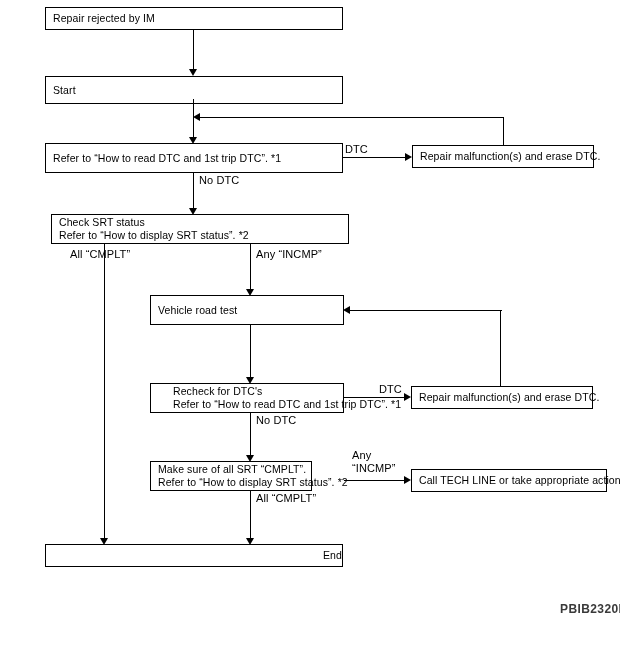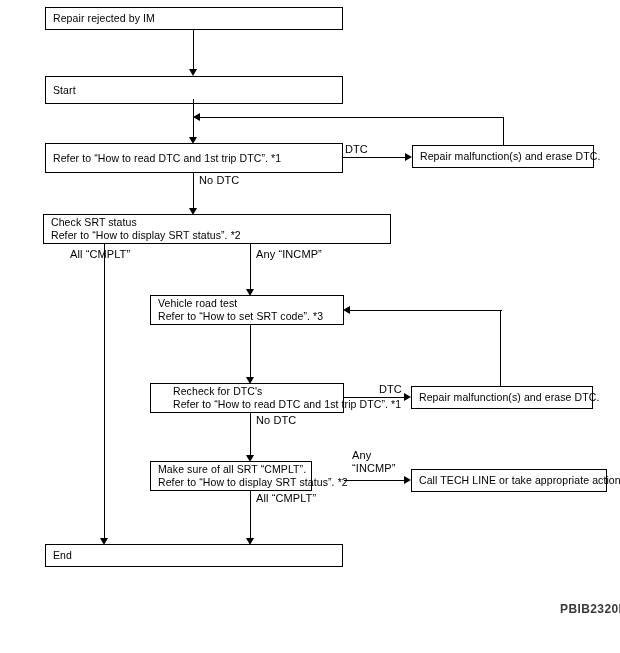--- a/index.html
+++ b/index.html
@@ -123,36 +123,35 @@
   </div>
 
   <div class="vline" style="left:503px; top:117px; height:28px;"></div>
   <div class="hline" style="left:198px; top:117px; width:306px;"></div>
   <div class="arrow-left" style="left:193px; top:113px;"></div>
 
   <div class="vline" style="left:193px; top:173px; height:38px;"></div>
   <div class="arrow-down" style="left:189px; top:208px;"></div>
   <div class="elabel" style="left:199px; top:174px;">No DTC</div>
 
-  <div class="box" style="left:43px; top:214px; width:348px; height:30px;">
+  <div class="box" style="left:51px; top:214px; width:298px; height:30px;">
     <div class="line">Check SRT status</div>
     <div class="line">Refer to “How to display SRT status”. *2</div>
   </div>
 
   <div class="vline" style="left:104px; top:244px; height:296px;"></div>
   <div class="arrow-down" style="left:100px; top:538px;"></div>
   <div class="elabel" style="left:70px; top:248px;">All “CMPLT”</div>
 
   <div class="vline" style="left:250px; top:244px; height:48px;"></div>
   <div class="arrow-down" style="left:246px; top:289px;"></div>
   <div class="elabel" style="left:256px; top:248px;">Any “INCMP”</div>
 
   <div class="box" style="left:150px; top:295px; width:194px; height:30px;">
     <div class="line">Vehicle road test</div>
-    <div class="line">Refer to “How to set SRT code”. *3</div>
   </div>
 
   <div class="vline" style="left:250px; top:325px; height:55px;"></div>
   <div class="arrow-down" style="left:246px; top:377px;"></div>
 
   <div class="box" style="left:150px; top:383px; width:194px; height:30px;padding-left:22px;">
     <div class="line">Recheck for DTC's</div>
     <div class="line">Refer to “How to read DTC and 1st trip DTC”. *1</div>
   </div>
 
@@ -183,19 +182,19 @@
   <div class="elabel" style="left:352px; top:462px;">“INCMP”</div>
 
   <div class="box" style="left:411px; top:469px; width:196px; height:23px;">
     <div class="line">Call TECH LINE or take appropriate action.</div>
   </div>
 
   <div class="vline" style="left:250px; top:491px; height:49px;"></div>
   <div class="arrow-down" style="left:246px; top:538px;"></div>
   <div class="elabel" style="left:256px; top:492px;">All “CMPLT”</div>
 
-  <div class="box" style="left:45px; top:544px; width:298px; height:23px;">
+  <div class="box" style="left:45px; top:544px; width:298px; height:23px;text-align:right;">
     <div class="line">End</div>
   </div>
 
   <div class="refcode" style="left:560px; top:602px;">PBIB2320E</div>
 
 </div>
 
 </body></html>

